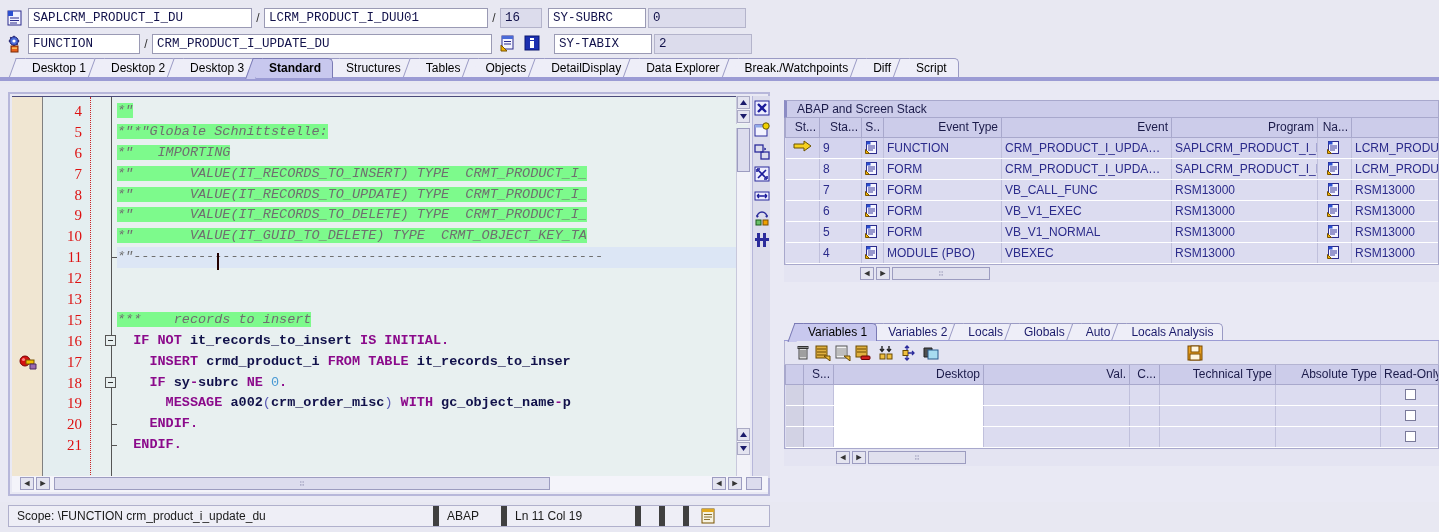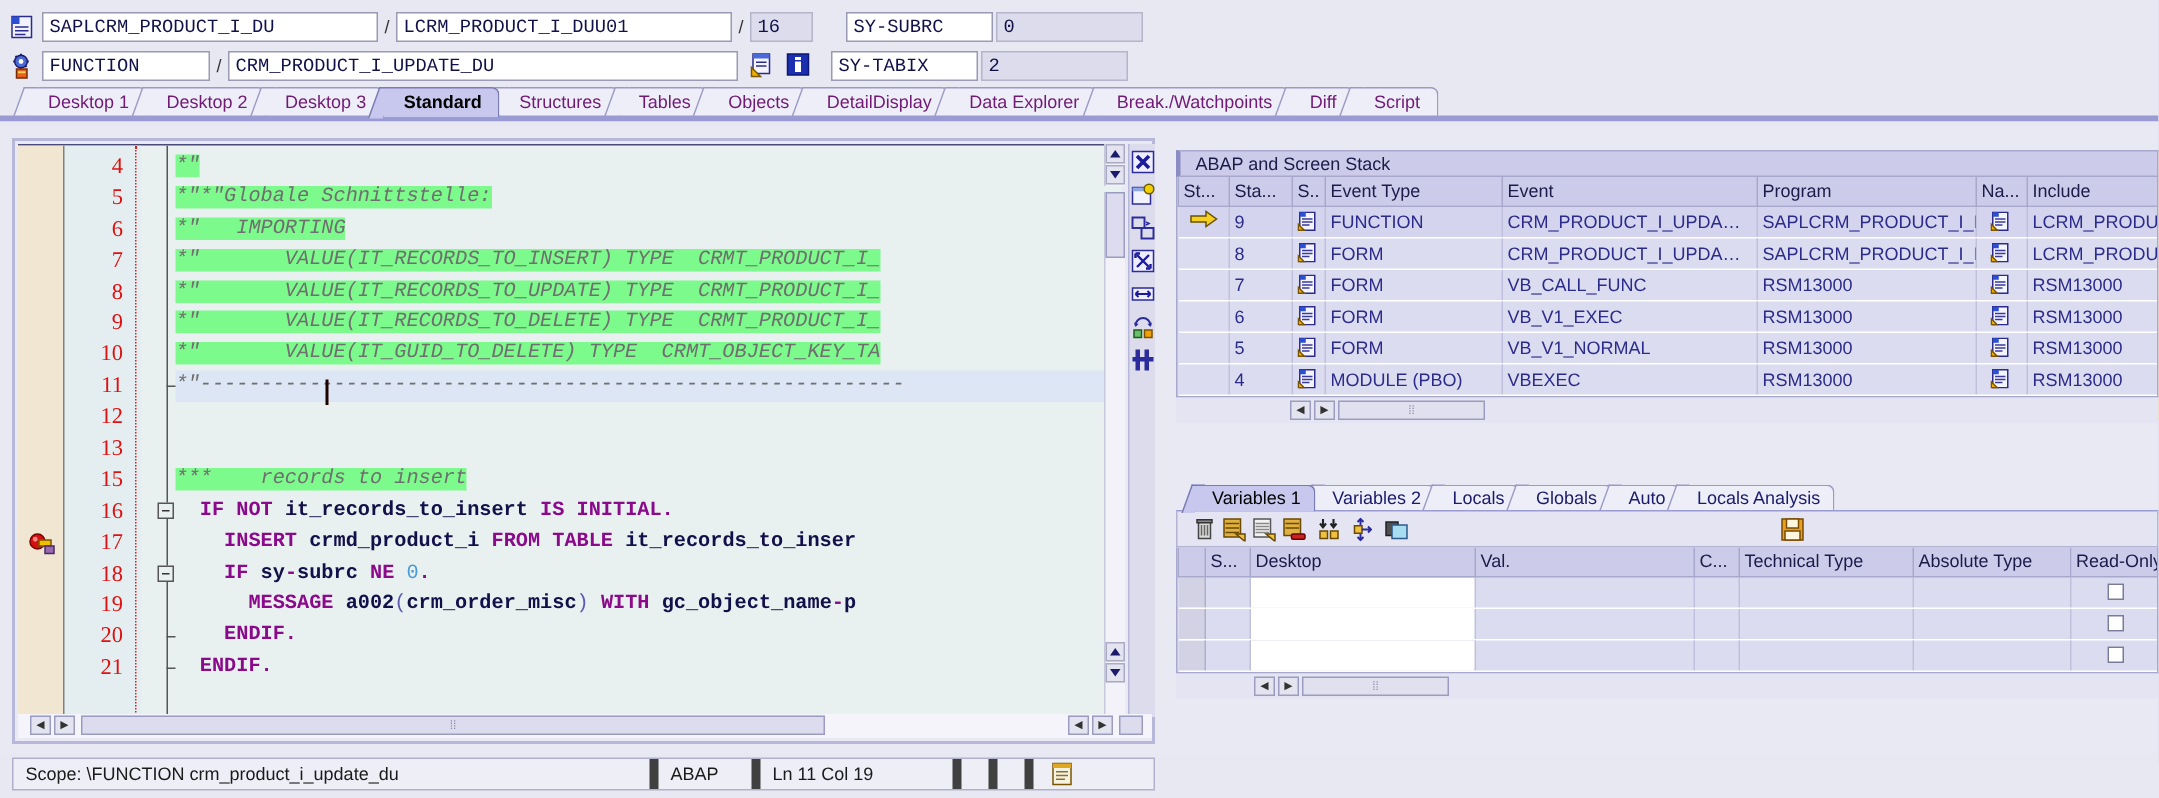--- a/index.html
+++ b/index.html
@@ -28,21 +28,21 @@
     color: #11114a; white-space: nowrap; overflow: hidden;
   }
   .inp.ro { background: #dcdcec; border-color: #b4b4cb; }
   .sep { width: 12px; text-align: center; color: #333; font-size: 12px; }
 
   
   .tabbar { position: absolute; left: 0; top: 56px; width: 1439px; height: 25px; background: #e8e8f2; }
   .tabs { position: absolute; left: 18px; top: 0; display: flex; align-items: flex-end; height: 22px; }
   .tab {
     position: relative; height: 20px; line-height: 19px;
-    padding: 0 11px 0 13px; font-size: 12px; color: #701a75;
+    padding: 0 11px 0 13px; font-size: 12px; color: #000000;
     background: #eeeef8; border: 1px solid #9a9ac4; border-bottom: none;
     margin-right: -1px; white-space: nowrap;
     border-radius: 0 5px 0 0;
     transform: skewX(0deg);
   }
   .tab::before {
     content: ""; position: absolute; left: -7px; top: -1px;
     width: 9px; height: 20px; background: #eeeef8;
     border-left: 1px solid #9a9ac4;
     transform: skewX(-20deg); border-top: 1px solid #9a9ac4;
@@ -97,28 +97,28 @@
   .vs-btn { position: absolute; left: 0; width: 13px; height: 13px; background: #e4e4f0; border: 1px solid #aaaac4; }
   .vs-thumb { position: absolute; left: 0; width: 13px; background: #dcdcee; border: 1px solid #9c9cc0; }
 
   .hscroll { position: absolute; left: 2px; bottom: 2px; width: 756px; height: 16px; background: #f4f4fa; }
   .hs-btn { position: absolute; top: 1px; width: 14px; height: 13px; background: #e4e4f0; border: 1px solid #9c9cc0;
             font-size: 9px; line-height: 11px; text-align: center; color: #333; }
   .hs-thumb { position: absolute; top: 1px; height: 13px; background: #dcdcee; border: 1px solid #9c9cc0;
               text-align: center; font-size: 8px; color: #8888aa; line-height: 12px; }
 
   
-  .stackpanel { position: absolute; left: 784px; top: 12px; width: 655px; height: 180px; background: #fde047; }
+  .stackpanel { position: absolute; left: 784px; top: 12px; width: 655px; height: 180px; background: #5eead4; }
   .panelhdr { height: 18px; background: #ccccea; border: 1px solid #a8a8cc; border-left: 3px solid #8c8cc4;
               display: flex; align-items: center; padding-left: 10px; font-size: 12px; color: #1b1b4a; }
 
   table.grid { border-collapse: collapse; table-layout: fixed; width: 100%; font-size: 12px; }
   table.grid th {
     background: #ccccea; border: 1px solid #a8a8cc; border-top: none;
-    font-weight: normal; text-align: left; padding: 1px 3px; height: 19px;
+    font-weight: normal; text-align: right; padding: 1px 3px; height: 19px;
     color: #1b1b4a; overflow: hidden; white-space: nowrap;
   }
   table.grid td {
     background: #dcdcf0; border-bottom: 1px solid #ffffff; border-right: 1px solid #c0c0dc;
     padding: 0 3px; height: 21px; color: #2b2b8b; overflow: hidden; white-space: nowrap;
     font-size: 12px;
   }
   table.grid tr.cur td { background: #d4d4ee; }
   td.ctr { text-align: center; }
 
@@ -182,21 +182,21 @@
               <line x1="4" y1="11.5" x2="13" y2="11.5"></line>
             <line x1="4" y1="14" x2="11" y2="14"></line>
           </g>
         </svg>
       </span>
       <div class="inp" style="width:224px">SAPLCRM_PRODUCT_I_DU</div>
       <span class="sep">/</span>
       <div class="inp" style="width:224px">LCRM_PRODUCT_I_DUU01</div>
       <span class="sep">/</span>
       <div class="inp ro" style="width:42px">16</div>
-      <div class="inp" style="width:98px;margin-left:22px">SY-SUBRC</div>
+      <div class="inp" style="width:98px;margin-left:6px">SY-SUBRC</div>
       <div class="inp ro" style="width:98px;margin-left:2px">0</div>
     </div>
 
     <div class="hdr-row hdr-row2">
       <span class="hicon">
         <svg width="18" height="18" viewBox="0 0 18 18">
           <circle cx="8" cy="6" r="4.2" fill="#4a6ad8" stroke="#1b1b6b"></circle>
           <circle cx="8" cy="6" r="1.6" fill="#fff"></circle>
           <g stroke="#1b1b6b" stroke-width="1.3">
             <line x1="8" y1="0.8" x2="8" y2="2"></line>

